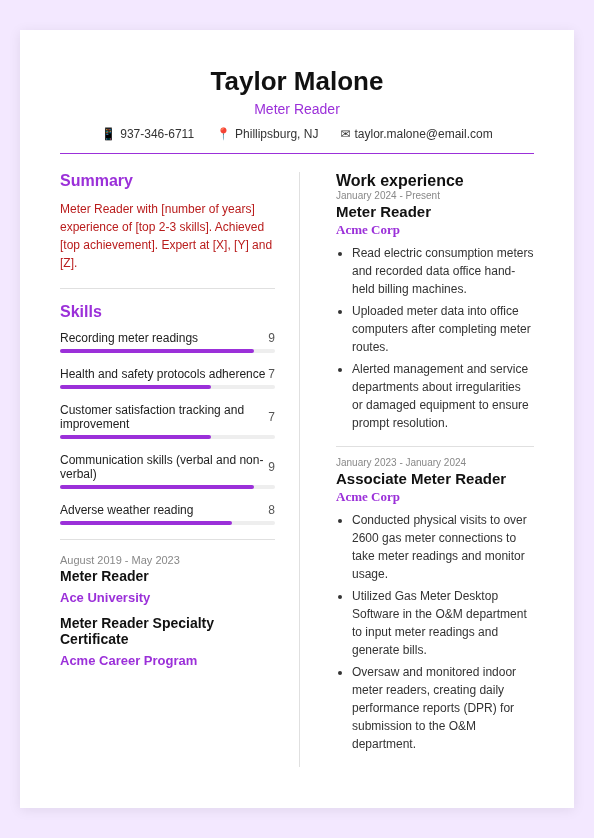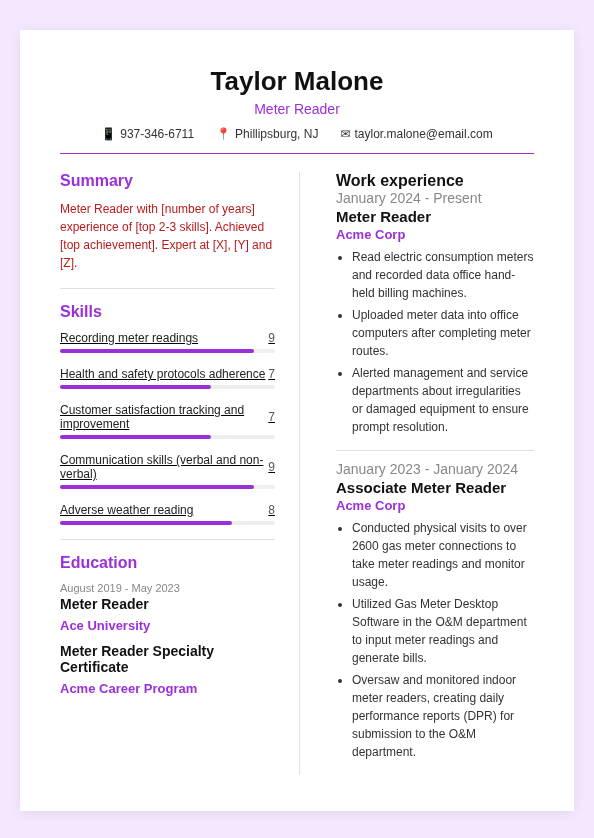--- a/index.html
+++ b/index.html
@@ -78,21 +78,20 @@
       line-height: 1.5;
       margin-bottom: 16px;
     }
     .section-divider {
       border: none;
       border-top: 1px solid #e0e0e0;
       margin: 14px 0;
     }
     .skill-item {
       margin-bottom: 14px;
-      text-decoration: underline;
     }
     .skill-label-row {
       display: flex;
       justify-content: space-between;
       align-items: center;
       margin-bottom: 4px;
     }
     .skill-label {
       font-size: 12px;
       color: #222;
@@ -129,35 +128,36 @@
       font-weight: 600;
       margin-bottom: 10px;
       margin-top: 6px;
     }
     .work-section-title {
       font-size: 16px;
       font-weight: 700;
       color: #111;
     }
     .job-date {
-      font-size: 14px;
+      font-size: 10px;
       color: #888;
       margin-bottom: 2px;
     }
     .job-title {
       font-size: 15px;
       font-weight: 700;
       color: #111;
       margin-bottom: 2px;
     }
     .job-company {
       font-size: 13px;
       color: #9b30d9;
       font-weight: 600;
       margin-bottom: 6px;
+      font-family: Liberation Serif, serif;
     }
     .job-bullets {
       list-style: disc;
       padding-left: 16px;
       margin-bottom: 14px;
     }
     .job-bullets li {
       font-size: 12px;
       color: #333;
       line-height: 1.5;
@@ -253,21 +253,20 @@
       <div class="skill-bar-bg">
         <div class="skill-bar-fill" style="width:80%"></div>
       </div>
     </div>
           </div>
       </div>
 
       <hr class="section-divider">
 
       <div>
-        <div class="section-title">Education</div>
         <div id="education-list">
             <div>
       <div class="edu-date">August 2019 - May 2023</div>
       <div class="edu-degree">Meter Reader</div>
       <div class="edu-school">Ace University</div>
     </div>
             <div>
       <div class="edu-degree">Meter Reader Specialty Certificate</div>
       <div class="edu-school">Acme Career Program</div>
     </div>

